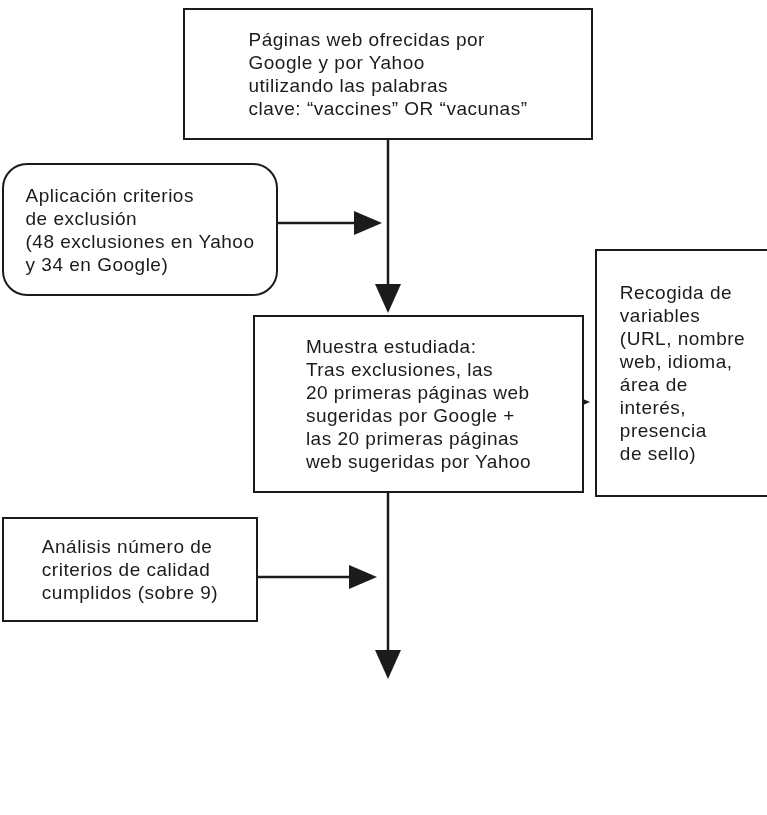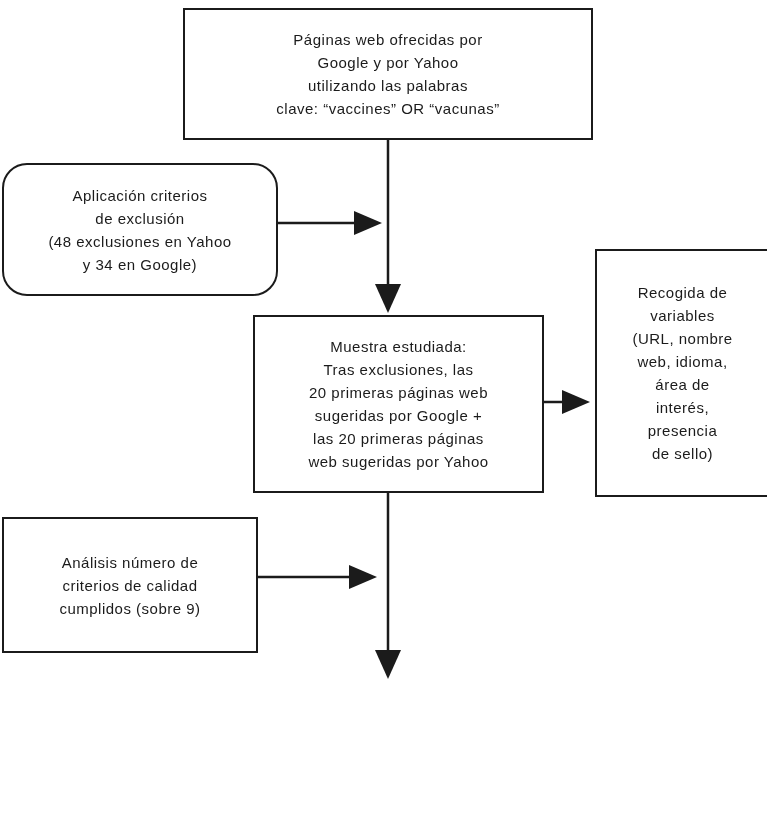--- a/index.html
+++ b/index.html
@@ -39,31 +39,30 @@
     position:absolute;
     box-sizing:border-box;
     border:2px solid var(--line);
     background:var(--bg);
     display:flex;
     align-items:center;
     justify-content:center;
   }
   .box-text{
     white-space:pre-line;
-    text-align:center;
     color:var(--text);
-    font-size:15px;
+    font-size:19px;
     line-height:23px;
     letter-spacing:0.5px;
   }
   .box-search    {left:183px; top:8px;   width:410px; height:132px;}
   .box-exclusion {left:2px;   top:163px; width:276px; height:133px;border-radius:25px;}
-  .box-sample    {left:253px; top:315px; width:291px; height:178px;}
+  .box-sample    {left:253px; top:315px; width:331px; height:178px;}
   .box-variables {left:595px; top:249px; width:175px; height:248px;}
-  .box-analysis  {left:2px;   top:517px; width:256px; height:136px;}
+  .box-analysis  {left:2px;   top:517px; width:256px; height:105px;}
   .box-comparison{left:184px; top:680px; width:409px; height:132px;}
 </style>
 </head>
 <body>
 
 <div class="canvas">
 
   <svg class="connectors" viewBox="0 0 767 815" xmlns="http://www.w3.org/2000/svg">
     <g>
       <line x1="388" y1="140" x2="388" y2="285"></line>

